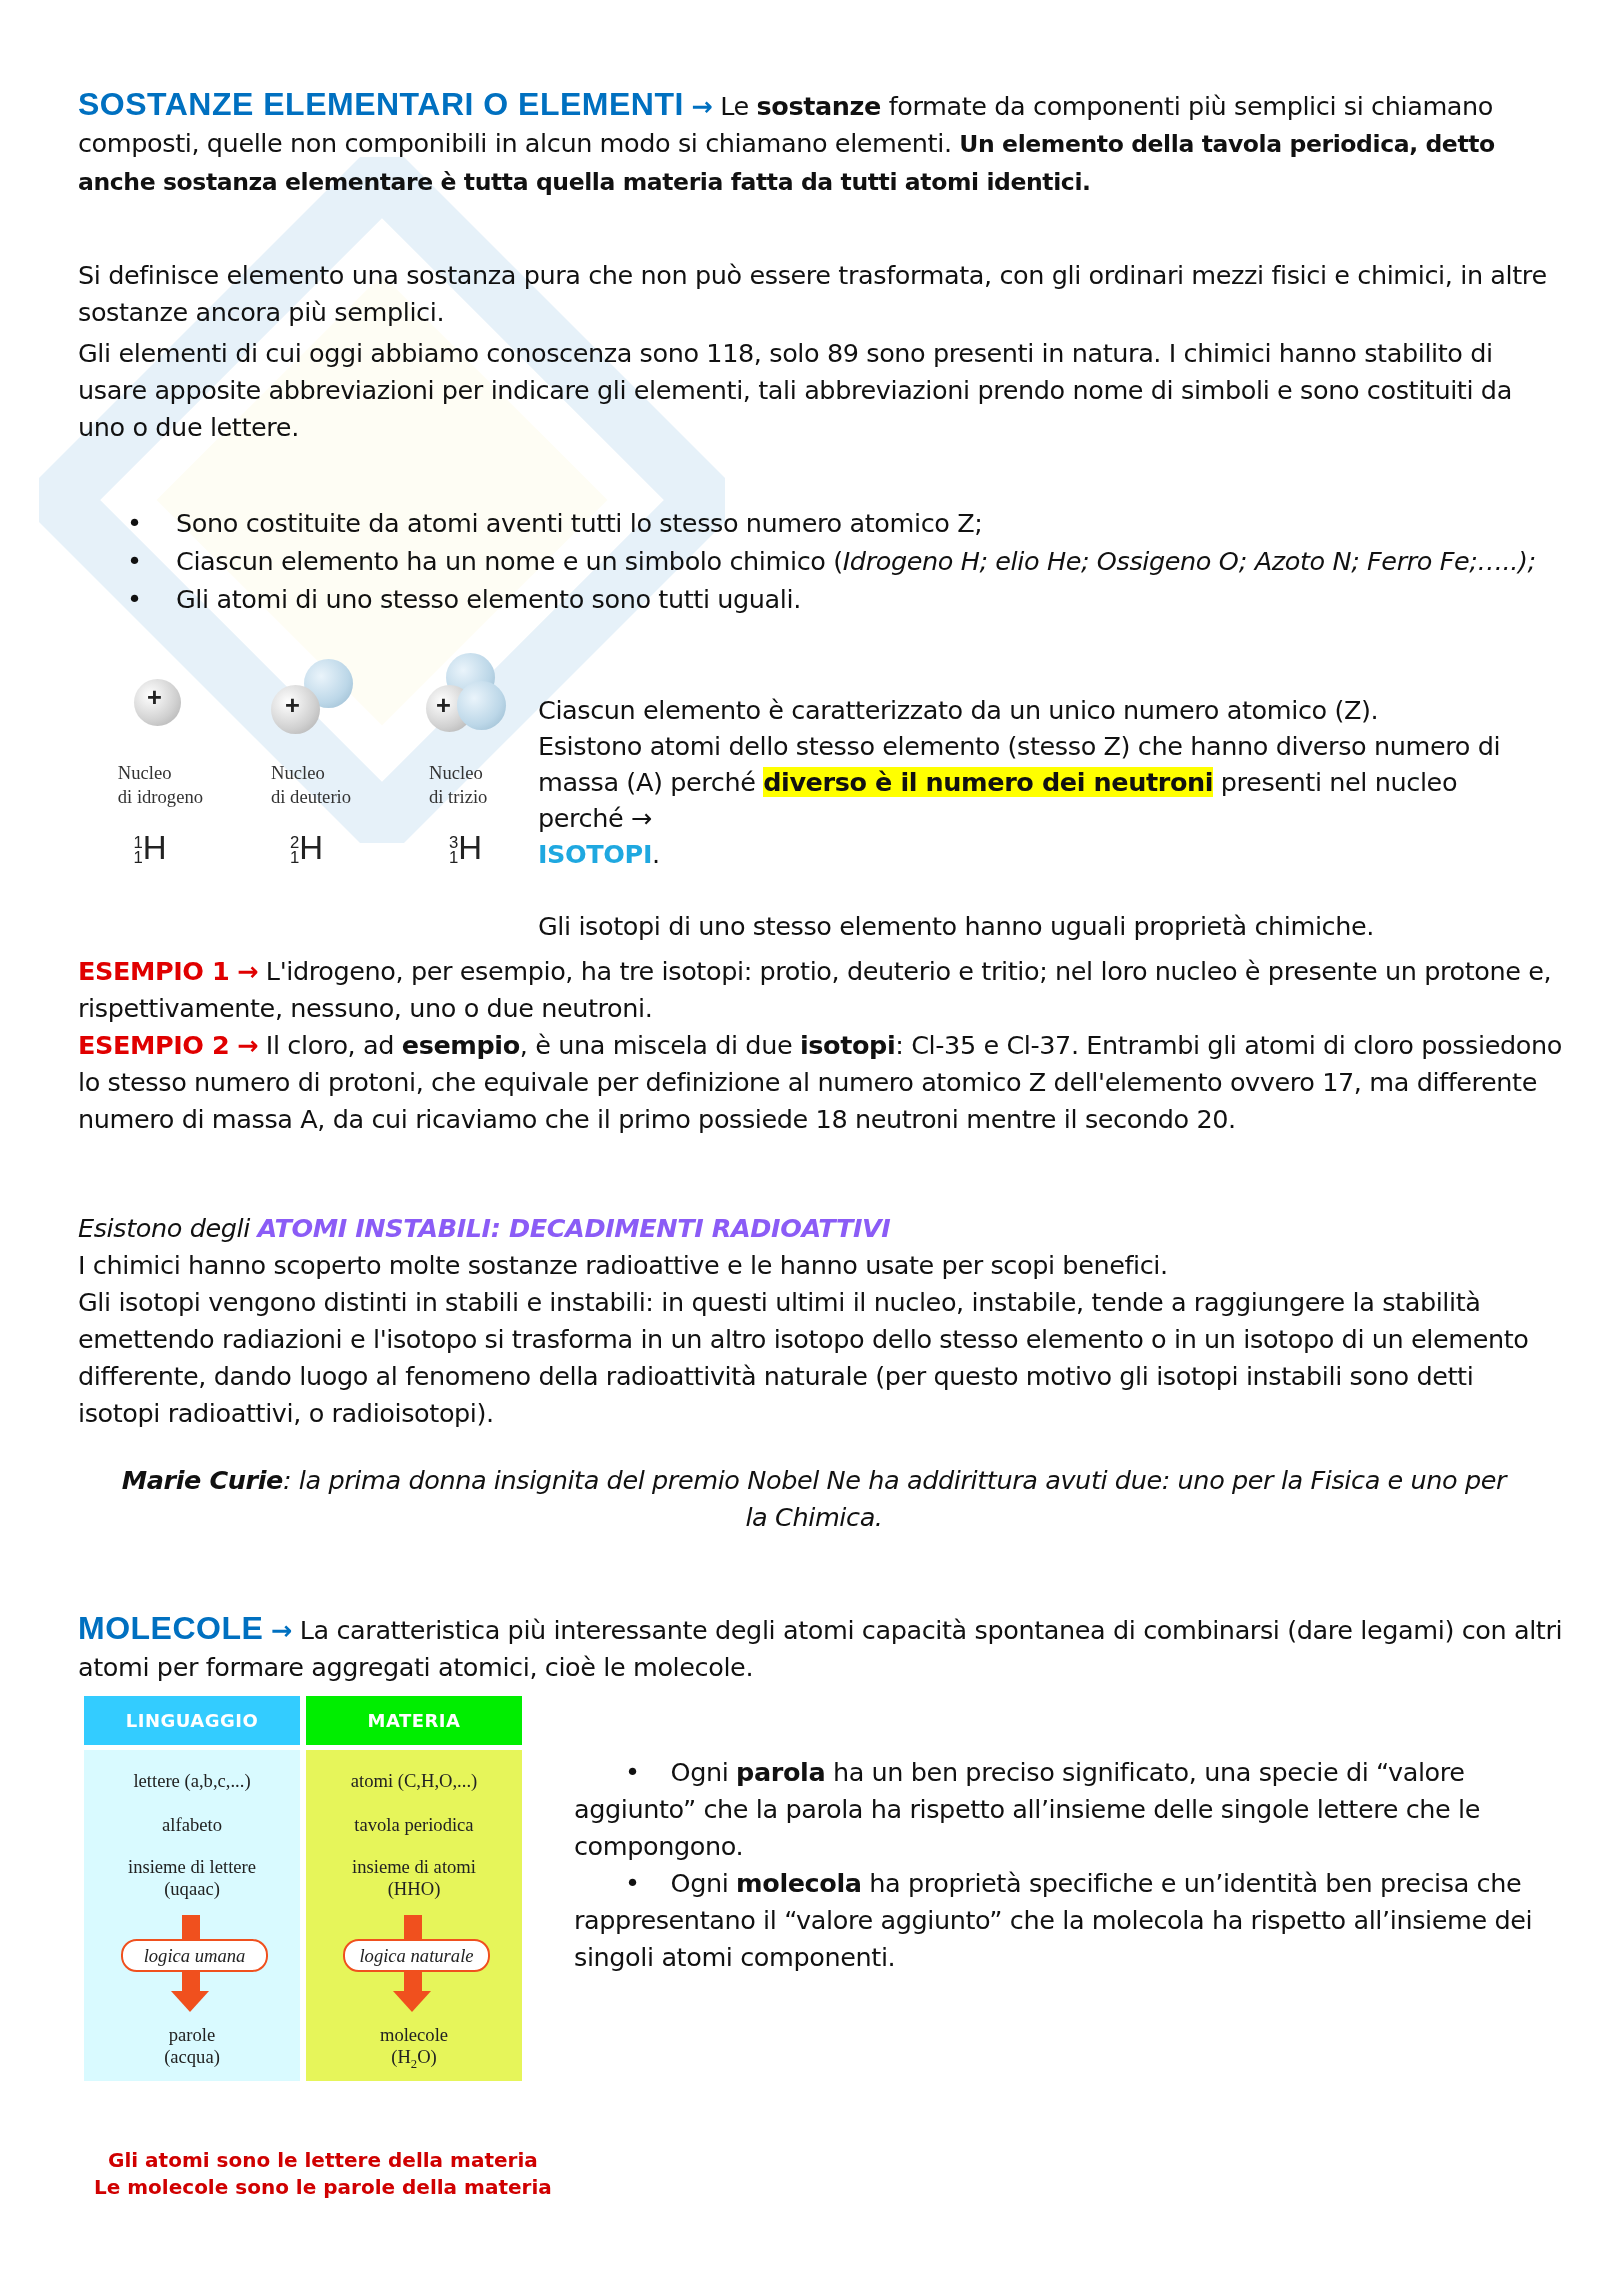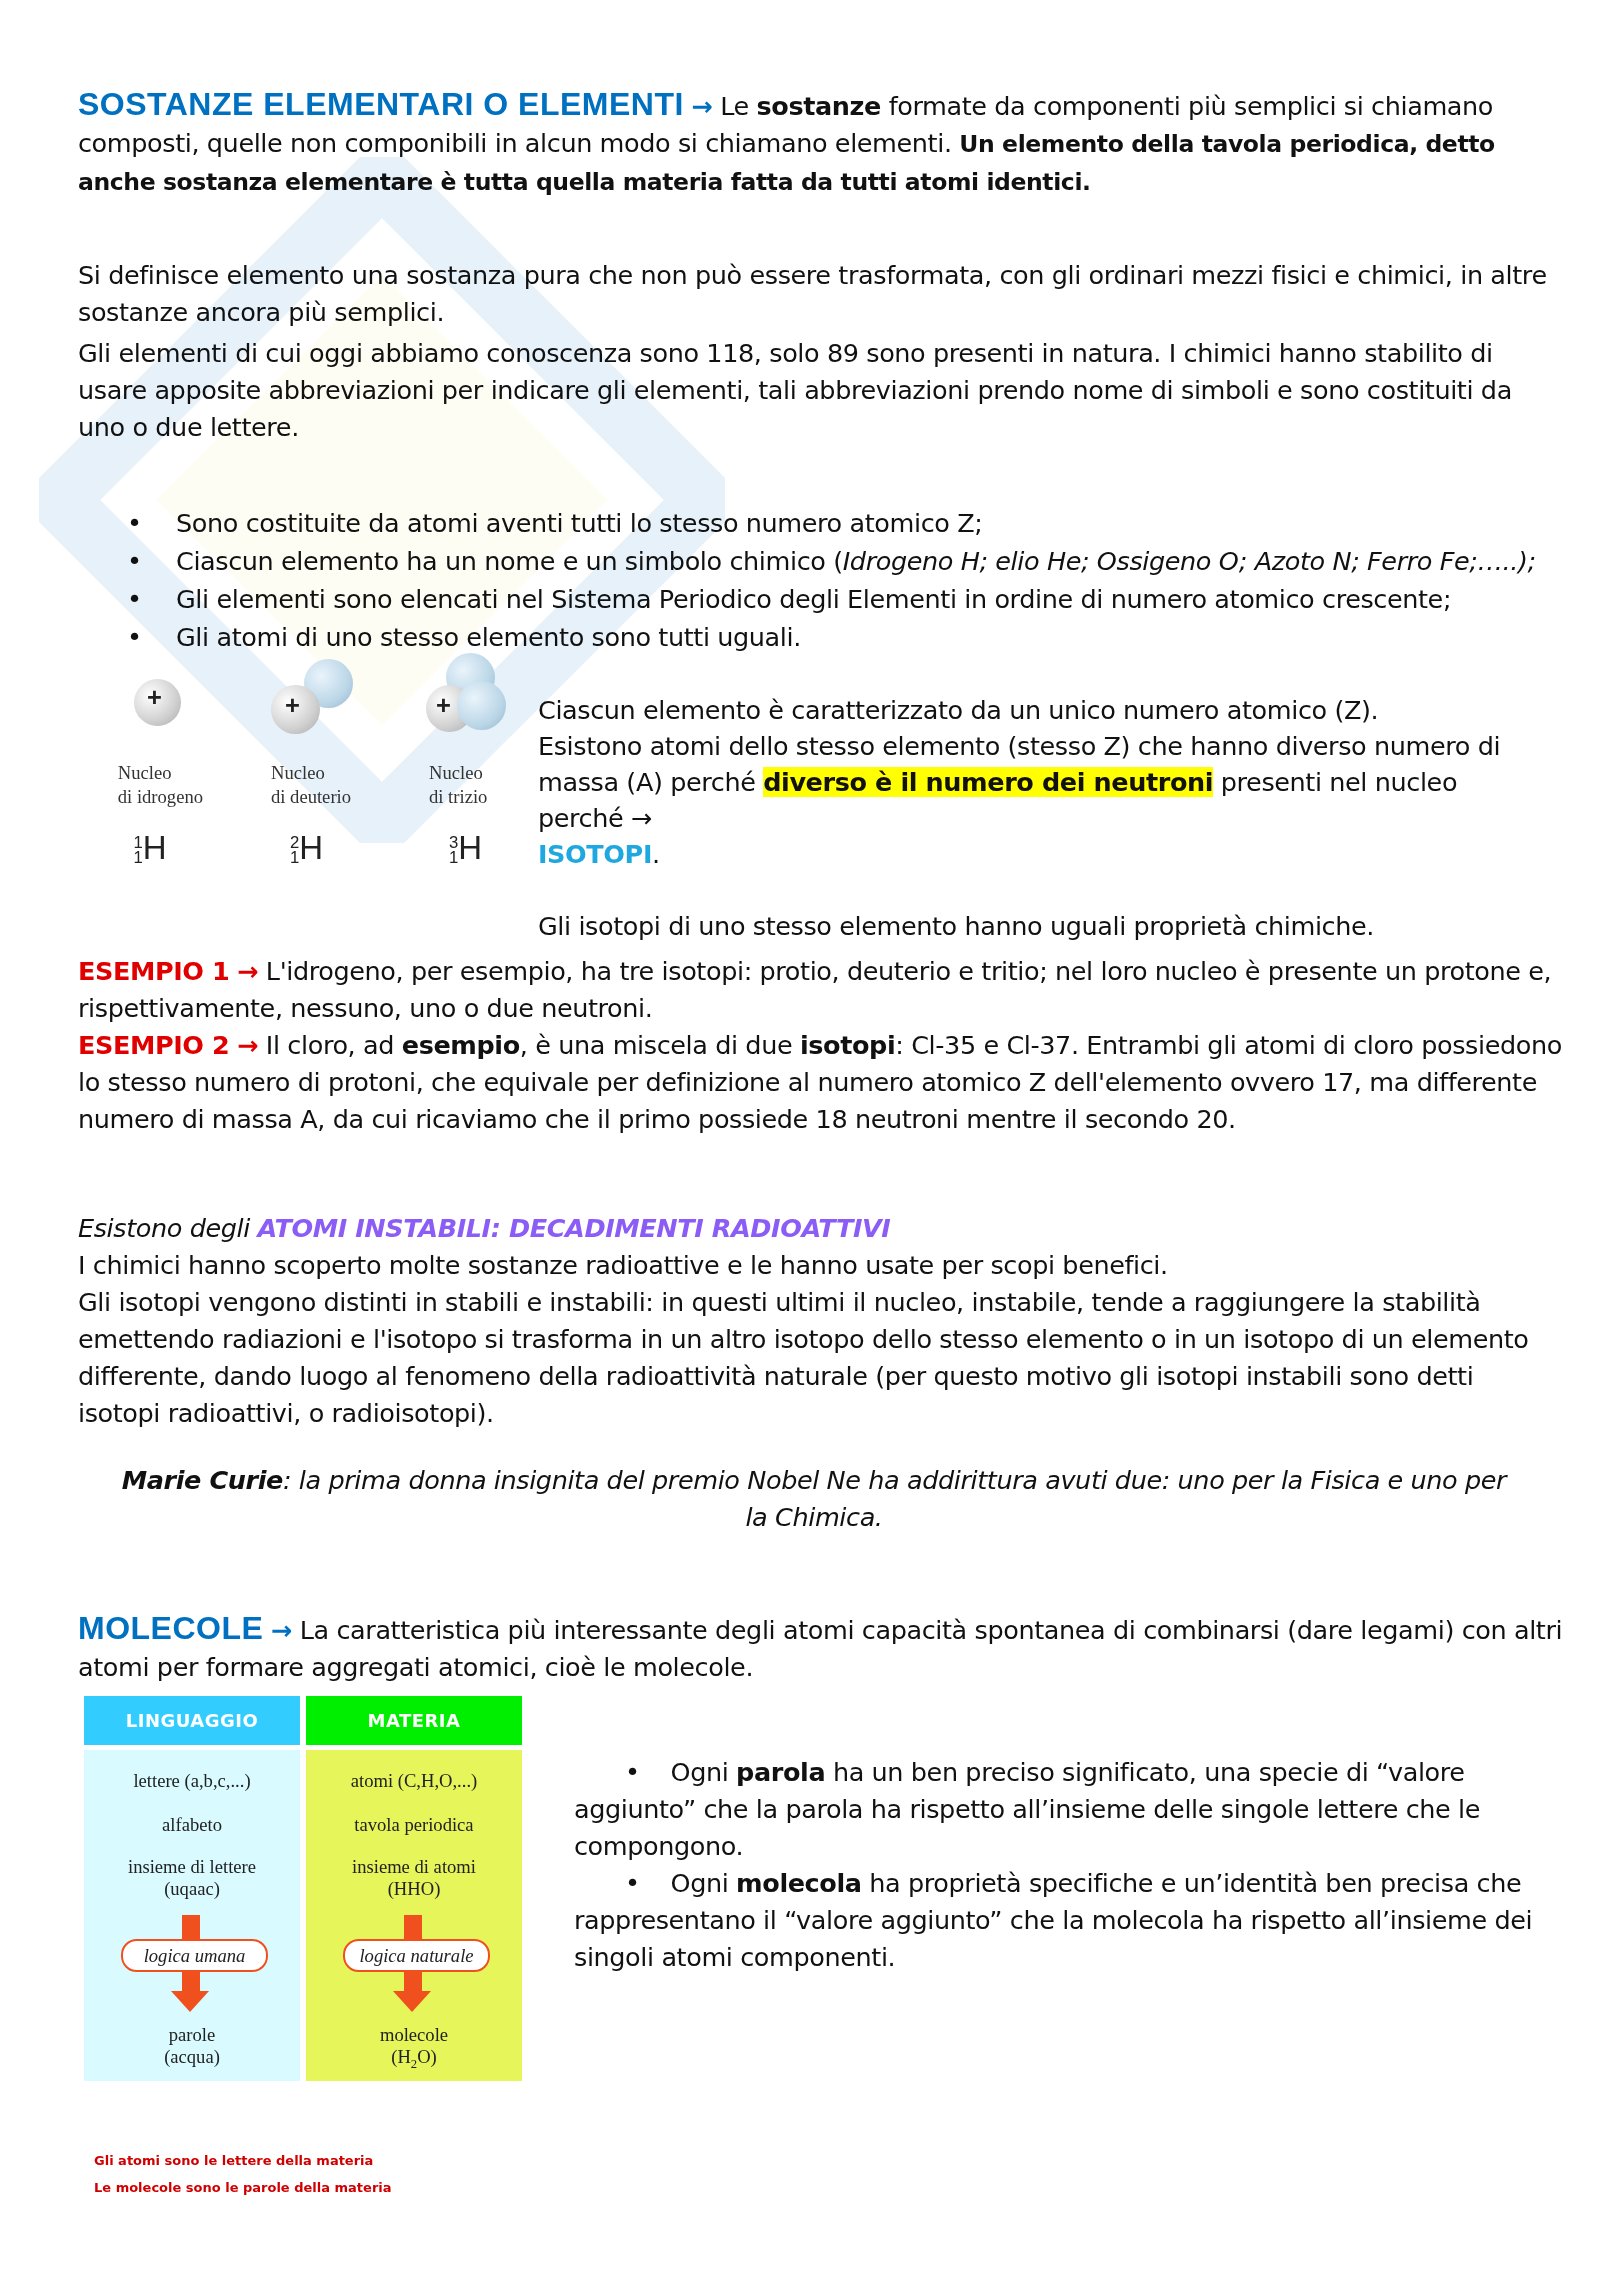--- a/index.html
+++ b/index.html
@@ -30,21 +30,21 @@
   .iso-sym { position: absolute; font-family: "Liberation Sans", sans-serif; font-size: 33px; color: #222; }
   .lang-table { position: absolute; left: 84px; top: 1696px; width: 446px; height: 392px; }
   .col { position: absolute; top: 0; width: 216px; height: 392px; }
   .col-head { height: 49px; color: #fff; font-family: "DejaVu Sans", sans-serif; font-weight: bold; font-size: 18px; text-align: center; line-height: 49px; letter-spacing: 0.5px; }
   .col-body { position: absolute; top: 54px; left: 0; width: 216px; height: 331px; }
   .cell { position: absolute; width: 100%; text-align: center; font-family: "Liberation Serif", serif; font-size: 18.6px; line-height: 21.6px; color: #222; }
   .logic-pill { position: absolute; left: 37px; width: 143px; height: 29px; border: 2.9px solid #F0501E; border-radius: 15.7px; background: #fff;
                 font-family: "Liberation Serif", serif; font-style: italic; font-size: 18.6px; text-align: center; line-height: 29px; color: #222; }
   .arrow-shaft { position: absolute; left: 98px; width: 17.6px; background: #F0501E; }
   .arrow-head { position: absolute; left: 87px; width: 0; height: 0; border-left: 19.6px solid transparent; border-right: 19.6px solid transparent; border-top: 21.6px solid #F0501E; }
-  .slogan { position: absolute; left: 94px; top: 2147px; font-family: "DejaVu Sans", sans-serif; font-weight: bold; font-size: 13px; line-height: 27.4px; color: #D00000; }
+  .slogan { position: absolute; left: 94px; top: 2147px; font-family: "DejaVu Sans", sans-serif; font-weight: bold; font-size: 20px; line-height: 27.4px; color: #D00000; text-align: center; }
 </style>
 </head>
 <body>
 
 <svg class="watermark" viewBox="0 0 700 700">
   <polygon points="350,20 680,350 350,680 20,350" fill="none" stroke="#3a8fd0" stroke-width="60"></polygon>
   <polygon points="350,120 580,350 350,580 120,350" fill="#f5e26a" opacity="0.6"></polygon>
 </svg>
 
 <div class="page">
@@ -53,21 +53,20 @@
     <span class="h1">SOSTANZE ELEMENTARI O ELEMENTI</span>
     <span class="arrow-blue">→</span><span> Le </span><span class="b">sostanze</span><span> formate da componenti più semplici si chiamano composti, quelle non componibili in alcun modo si chiamano elementi. </span><span class="b" style="font-size:23.5px;">Un elemento della tavola periodica, detto anche sostanza elementare è tutta quella materia fatta da tutti atomi identici.</span>
   </p>
 
   <p class="p abs" style="left:0; top:257px; width:1480px;">Si definisce elemento una sostanza pura che non può essere trasformata, con gli ordinari mezzi fisici e chimici, in altre sostanze ancora più semplici.</p>
   <p class="p abs" style="left:0; top:335px; width:1480px;">Gli elementi di cui oggi abbiamo conoscenza sono 118, solo 89 sono presenti in natura.  I chimici hanno stabilito di usare apposite abbreviazioni per indicare gli elementi, tali abbreviazioni prendo nome di simboli e sono costituiti da uno o due lettere.</p>
 
   <ul class="bul abs" style="left:0; top:504px; width:1480px;">
     <li><span>Sono costituite da atomi aventi tutti lo stesso numero atomico Z;</span></li>
     <li><span>Ciascun elemento ha un nome e un simbolo chimico (</span><span class="i">Idrogeno H; elio He; Ossigeno O; Azoto N; Ferro Fe;…..);</span></li>
-    <li><span>Gli elementi sono elencati nel Sistema Periodico degli Elementi in ordine di numero atomico crescente;</span></li>
     <li><span>Gli atomi di uno stesso elemento sono tutti uguali.</span></li>
   </ul>
 </div>
 
 <div class="isotope-fig">
 
   <div class="nucleus proton" style="left:25.5px; top:11.8px; width:47px; height:47px;"></div>
   <span class="plus" style="left:39px; top:15.7px;">+</span>
 
   <div class="nucleus neutron" style="left:196px; top:-7.8px; width:49px; height:49px;"></div>

